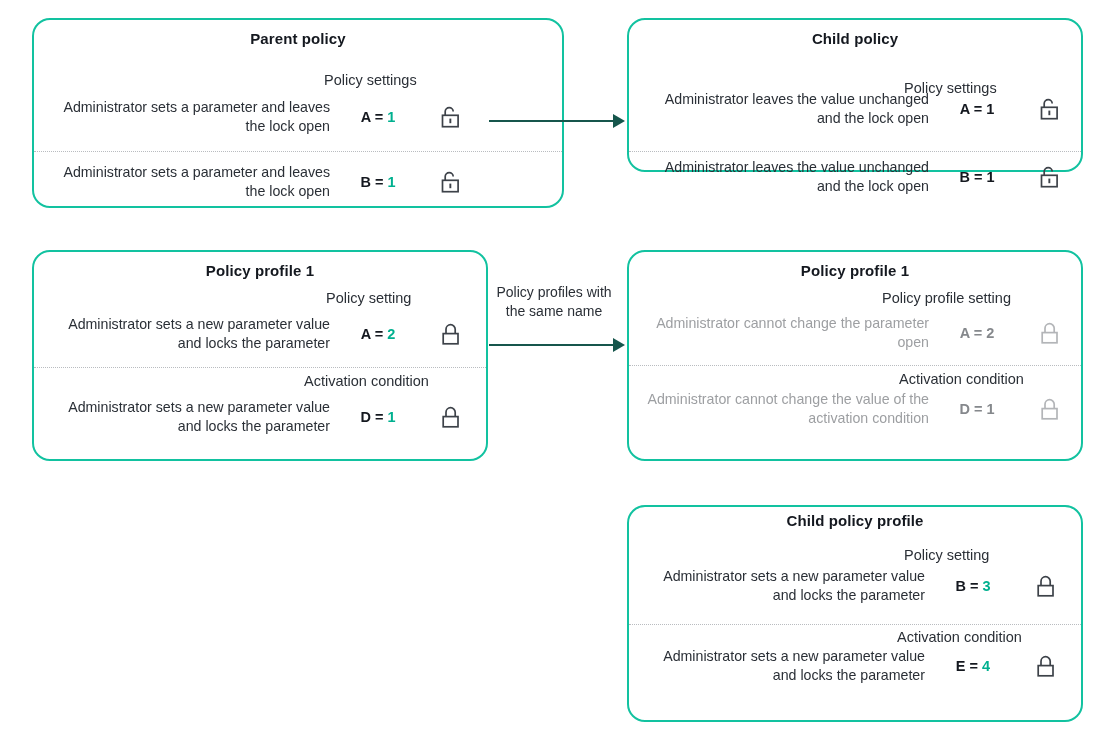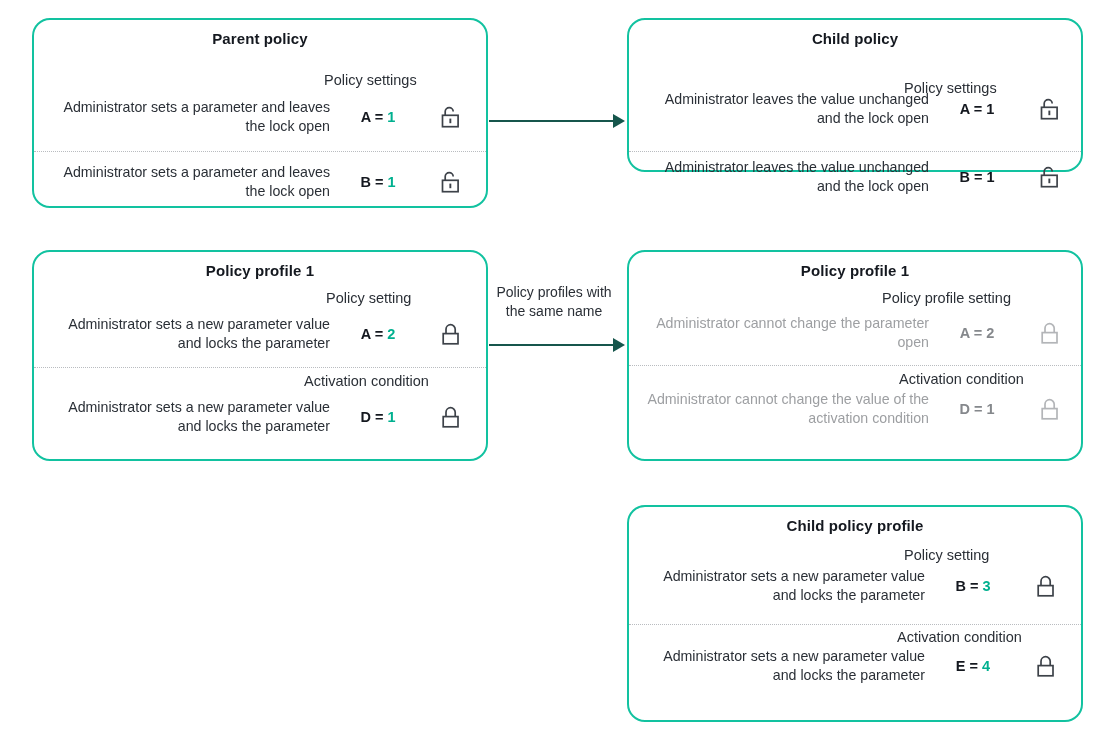--- a/index.html
+++ b/index.html
@@ -93,21 +93,21 @@
     position: absolute;
     text-align: center;
     font-size: 14px;
     line-height: 1.35;
     color: #2a2f36;
   }
 
   
 
   
-  #card-parent  { left: 32px;  top: 18px;  width: 456px; height: 190px; }
+  #card-parent  { left: 32px;  top: 18px;  width: 532px; height: 190px; }
   #card-parent  .card-title { margin-top: 10px; }
   #card-parent  .hdr1 { position:absolute; left: 290px; top: 52px; }
   #card-parent  .r1 { position:absolute; left: 14px; top: 78px; width: 428px; }
   #card-parent  .div1 { top: 131px; }
   #card-parent  .r2 { position:absolute; left: 14px; top: 143px; width: 428px; }
 
   
   #card-childpol { left: 627px; top: 18px; width: 456px; height: 154px; }
   #card-childpol .card-title { margin-top: 10px; }
   #card-childpol .hdr1 { position:absolute; left: 275px; top: 60px; }
@@ -124,21 +124,21 @@
 
   
   #card-prof-right { left: 627px; top: 250px; width: 456px; height: 211px; }
   #card-prof-right .card-title { margin-top: 10px; }
   #card-prof-right .r1 { position:absolute; left: 18px; top: 62px; width: 424px; }
   #card-prof-right .div1 { top: 113px; }
   #card-prof-right .r2 { position:absolute; left: 18px; top: 138px; width: 424px; }
 
   
   #card-childprof { left: 627px; top: 505px; width: 456px; height: 217px; }
-  #card-childprof .card-title { margin-top: 10px; }
+  #card-childprof .card-title { margin-top: 5px; }
   #card-childprof .r1 { position:absolute; left: 14px; top: 60px; width: 428px; }
   #card-childprof .div1 { top: 117px; }
   #card-childprof .r2 { position:absolute; left: 14px; top: 140px; width: 428px; }
 
   .hdr-abs { position: absolute; }
 
   
   #arrow1-line { left: 489px; top: 120px; width: 126px; }
   #arrow1-head { left: 613px; top: 114px; }
   #arrow2-line { left: 489px; top: 344px; width: 126px; }

